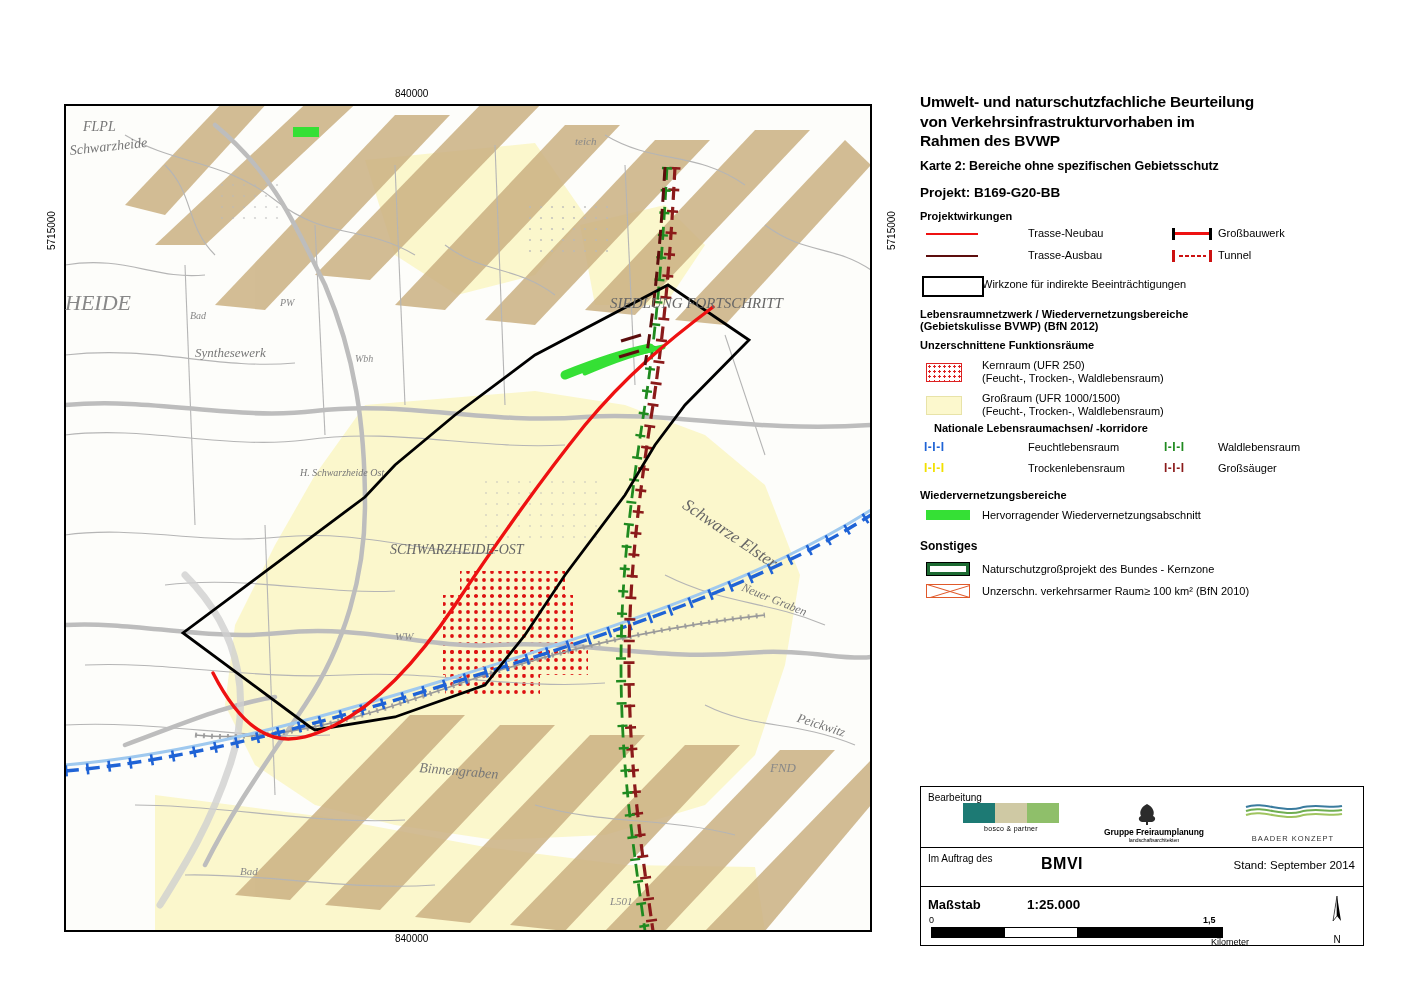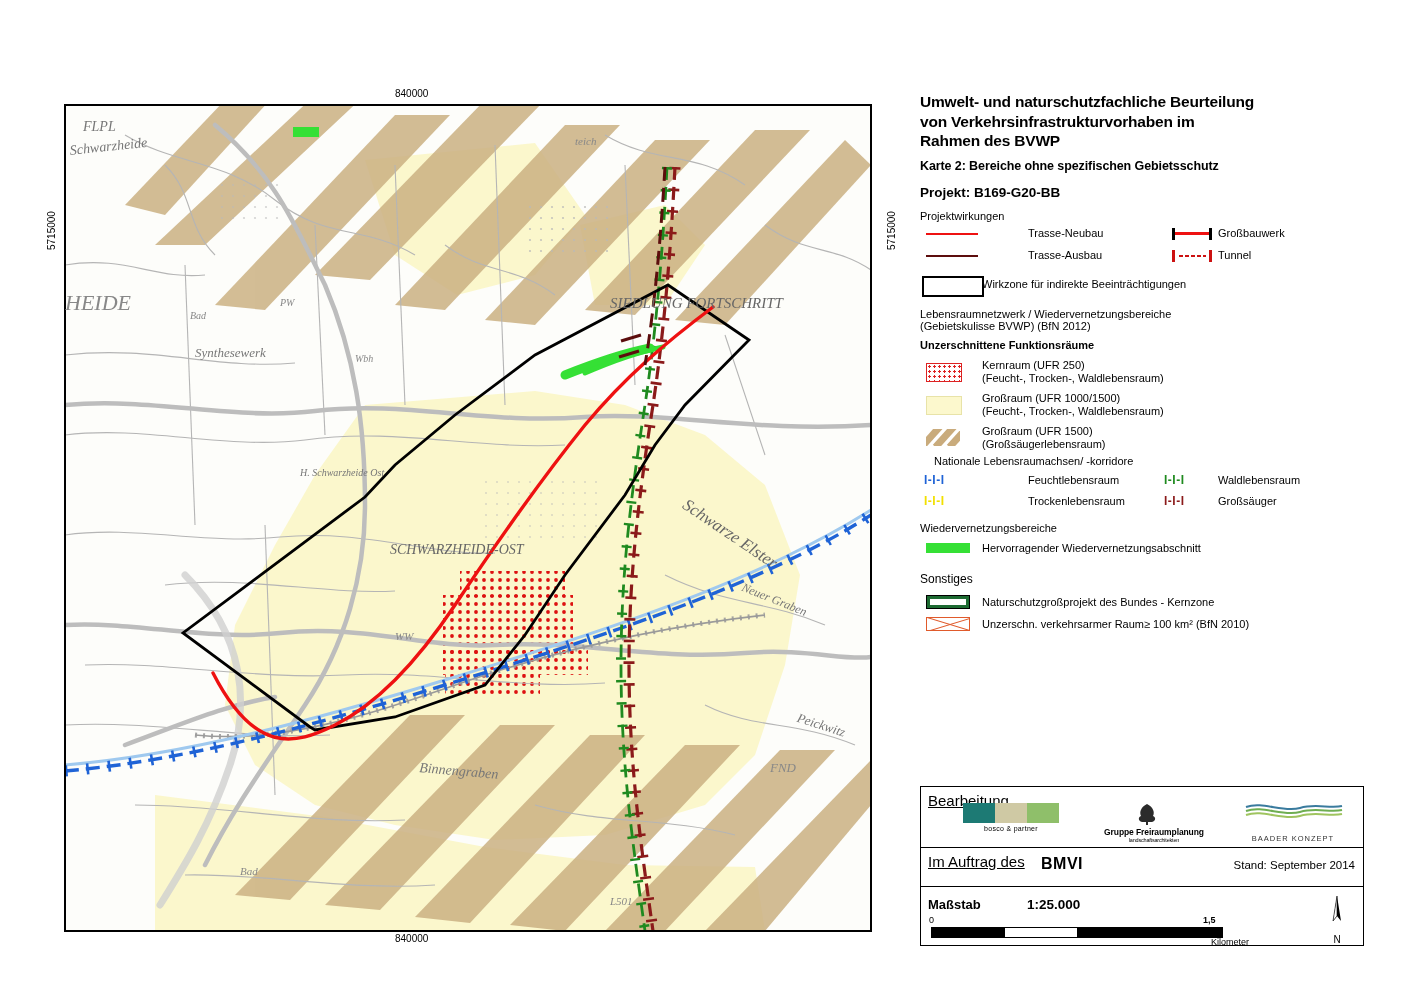--- a/index.html
+++ b/index.html
@@ -14,21 +14,21 @@
   #coord-bottom{left:395px;top:933px;}
   #coord-left{left:46px;top:250px;transform:rotate(-90deg);transform-origin:left top;white-space:nowrap;}
   #coord-right{left:886px;top:250px;transform:rotate(-90deg);transform-origin:left top;white-space:nowrap;}
 
   
   #right-panel{position:absolute;left:920px;top:92px;width:446px;}
 
   .title-main{font-size:15.5px;font-weight:bold;line-height:19.5px;letter-spacing:-0.2px;}
   .title-sub{font-size:12.5px;font-weight:bold;margin-top:8px;letter-spacing:-0.1px;}
   .title-proj{font-size:13.5px;font-weight:bold;margin-top:12px;}
-  .sec-head{font-size:11px;font-weight:normal;margin-top:10px;}
+  .sec-head{font-size:11px;font-weight:bold;margin-top:10px;}
   .sec-head-tight{font-size:11px;font-weight:bold;margin-top:0px;line-height:13.5px;}
 
   .leg-row{display:flex;align-items:center;margin-top:6px;}
   .leg-sym{width:62px;flex:0 0 62px;height:16px;position:relative;}
   .leg-txt{font-size:11px;line-height:13px;}
 
   .two-col{display:flex;}
   .two-col .col{display:flex;align-items:center;}
   .two-col .col.c1{width:240px;gap:46px;}
 
@@ -65,21 +65,21 @@
   .sym-unzer{position:absolute;left:6px;top:1px;width:44px;height:14px;background:#fff;border:1.5px solid #e05a2b;box-sizing:border-box;overflow:hidden;}
   .sym-unzer i,.sym-unzer u{position:absolute;left:-5px;top:6px;width:56px;height:1.4px;background:#e05a2b;}
   .sym-unzer i{transform:rotate(17deg);}
   .sym-unzer u{transform:rotate(-17deg);}
 
   
   #imprint{position:absolute;left:920px;top:786px;width:444px;height:160px;border:1.2px solid #000;box-sizing:border-box;}
   #imp-row1{height:60px;border-bottom:1.2px solid #000;position:relative;}
   #imp-row2{height:38px;border-bottom:1.2px solid #000;position:relative;}
   #imp-row3{height:60px;position:relative;}
-  .imp-lbl{position:absolute;left:7px;top:5px;font-size:15px;text-decoration:underline;}
+  .imp-lbl{position:absolute;left:7px;top:5px;font-size:10px;}
   .logo-bosco{position:absolute;left:42px;top:16px;width:96px;}
   .logo-bosco .bars{display:flex;height:20px;}
   .logo-bosco .bars i{flex:1;}
   .logo-bosco .cap{font-size:7px;text-align:center;margin-top:2px;letter-spacing:0.3px;}
   .logo-gruppe{position:absolute;left:168px;top:16px;width:130px;text-align:center;}
   .logo-gruppe .nm{font-size:8.5px;font-weight:bold;letter-spacing:-0.1px;}
   .logo-gruppe .nm2{font-size:5.5px;letter-spacing:-0.2px;}
   .logo-baader{position:absolute;left:312px;top:16px;width:120px;text-align:center;}
   .logo-baader .wv{height:16px;}
   .logo-baader .cap{font-size:7.5px;letter-spacing:1px;color:#333;margin-top:11px;}
@@ -341,33 +341,20 @@
   <div class="leg-row" style="margin-top:7px;">
     <div class="leg-sym" style="height:18px;">
         <span class="sym-grossraum"></span>
       </div>
     <div class="leg-txt">
       <div>Großraum (UFR 1000/1500)</div>
       <div>(Feucht-, Trocken-, Waldlebensraum)</div>
     </div>
   </div>
 
-  <div class="leg-row" style="margin-top:7px;">
-    <div class="leg-sym" style="height:18px;">
-      <span class="sym-saeuger">
-          <i style="left:2px;top:-8px;"></i>
-          <i style="left:16px;top:-8px;"></i>
-          <i style="left:30px;top:-8px;"></i>
-        </span>
-    </div>
-    <div class="leg-txt">
-      <div>Großraum (UFR 1500)</div>
-      <div>(Großsäugerlebensraum)</div>
-    </div>
-  </div>
 
   <div class="sec-head" style="margin-top:4px;padding-left:14px;">Nationale Lebensraumachsen/ -korridore</div>
 
   <div class="two-col" style="margin-top:5px;">
     <div class="col c1">
       <div class="leg-sym">
           <span class="sym-axis" style="color:#1f63d6;">I-I-I</span>
         </div>
       <div class="leg-txt">Feuchtlebensraum</div>
     </div>

